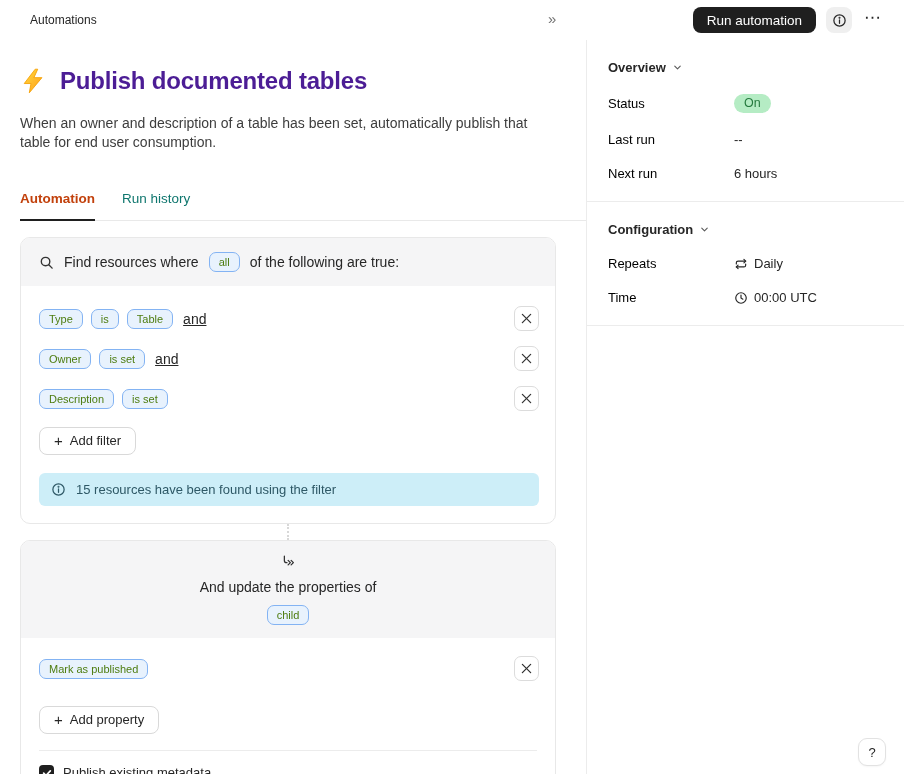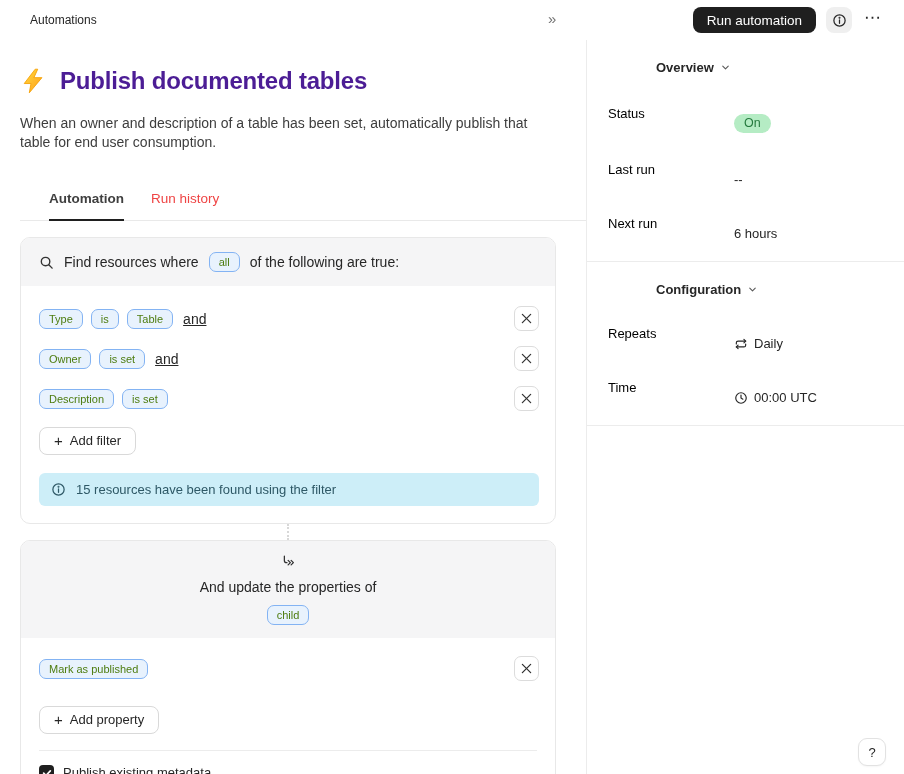--- a/index.html
+++ b/index.html
@@ -21,22 +21,22 @@
   .sidebar { flex:1; border-left:1px solid #ececec; }
 
   
   .title-row { display:flex; align-items:center; gap:13px; margin-top:27px; }
   .title-row h1 { font-size:24px; font-weight:700; color:#4c1d95; letter-spacing:-0.2px; }
   .description { margin-top:19px; font-size:14px; line-height:19px; color:#3d3d3d; max-width:512px; }
 
   
   .tabs { margin-top:39px; display:flex; gap:27px; border-bottom:1px solid #e9e9e9; margin-right:-30px; }
   .tab { font-size:13.5px; padding-bottom:13px; cursor:pointer; }
-  .tab.active { color:#404040; font-weight:700; border-bottom:2px solid #1f1f1f; margin-bottom:-1px;margin-left:29px; }
-  .tab.inactive { color:#ef4444; font-weight:400; }
+  .tab.active { color:#c2410c; font-weight:700; border-bottom:2px solid #1f1f1f; margin-bottom:-1px; }
+  .tab.inactive { color:#0f766e; font-weight:400; }
 
   
   .card { border:1px solid #e8e8e8; border-radius:10px; overflow:hidden; background:#fff; }
   .card-1 { margin-top:16px; }
   .card-head { background:#f5f5f6; padding:14px 18px; display:flex; align-items:center; gap:10px; font-size:14px; color:#262626; }
   .chip { display:inline-flex; align-items:center; padding:3px 9px; font-size:11px; color:#4d7c0f; background:#e8f2fd; border:1px solid #83b3f3; border-radius:7px; cursor:pointer; white-space:nowrap; }
   .card-body { padding:20px 16px 17px 18px; }
   .frow { display:flex; align-items:center; margin-bottom:15px; }
   .frow .chip { margin-right:8px; }
   .conj { font-size:14px; color:#262626; margin-left:2px;text-decoration:underline; }
@@ -51,24 +51,24 @@
   .prop-row { display:flex; align-items:center; margin-bottom:24px; }
   .card2-body { padding:18px 16px 0 18px; }
   .divider { border-top:1px solid #ececec; margin:16px 18px 0 18px; }
   .check-row { display:flex; align-items:center; padding:14px 18px 15px; cursor:pointer; }
   .checkbox { width:15px; height:15px; background:#1f1f1f; border-radius:4px; display:flex; align-items:center; justify-content:center; }
   .check-label { font-size:13px; color:#262626; margin-left:9px; }
 
   
   .side-section { padding:20px 20px 20px 21px; border-bottom:1px solid #ececec; }
   .side-section.last { border-bottom:1px solid #ececec; }
-  .side-title { display:flex; align-items:center; gap:6px; font-size:13px; font-weight:700; color:#262626; cursor:pointer;margin-left:48px; }
+  .side-title { display:flex; align-items:center; gap:6px; font-size:13px; font-weight:700; color:#262626; cursor:pointer; }
   .side-row { display:flex; align-items:center; margin-top:19px; }
   .side-label { width:126px; flex:0 0 126px; font-size:13px; color:#000000; }
-  .side-value { font-size:13px; color:#262626; display:flex; align-items:center; gap:6px;margin-top:20px; }
+  .side-value { font-size:13px; color:#262626; display:flex; align-items:center; gap:6px; }
   .badge-on { background:#b5ecc4; color:#257a3e; font-size:12.5px; padding:2px 10px 3px; border-radius:10px; }
 
   .help-btn { position:absolute; right:18px; bottom:8px; width:28px; height:28px; background:#fff; border:1px solid #e2e2e2; border-radius:9px; font-size:13px; color:#262626; font-family:inherit; cursor:pointer; box-shadow:0 1px 2px rgba(0,0,0,0.04); }
 
   svg { display:block; }
 </style>
 </head>
 <body>
 
 <div class="topbar">

